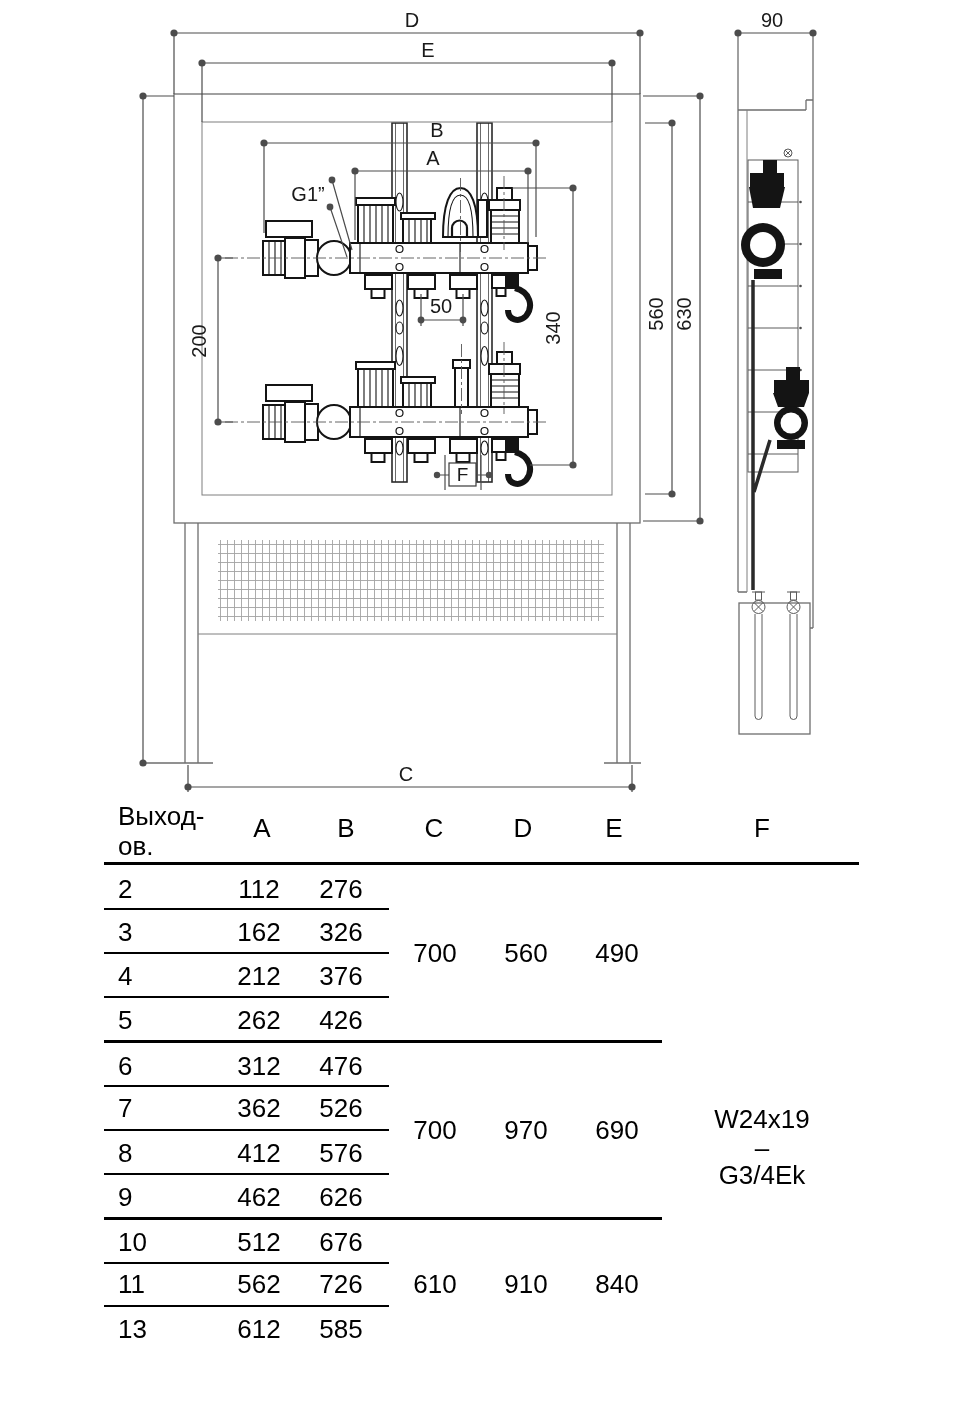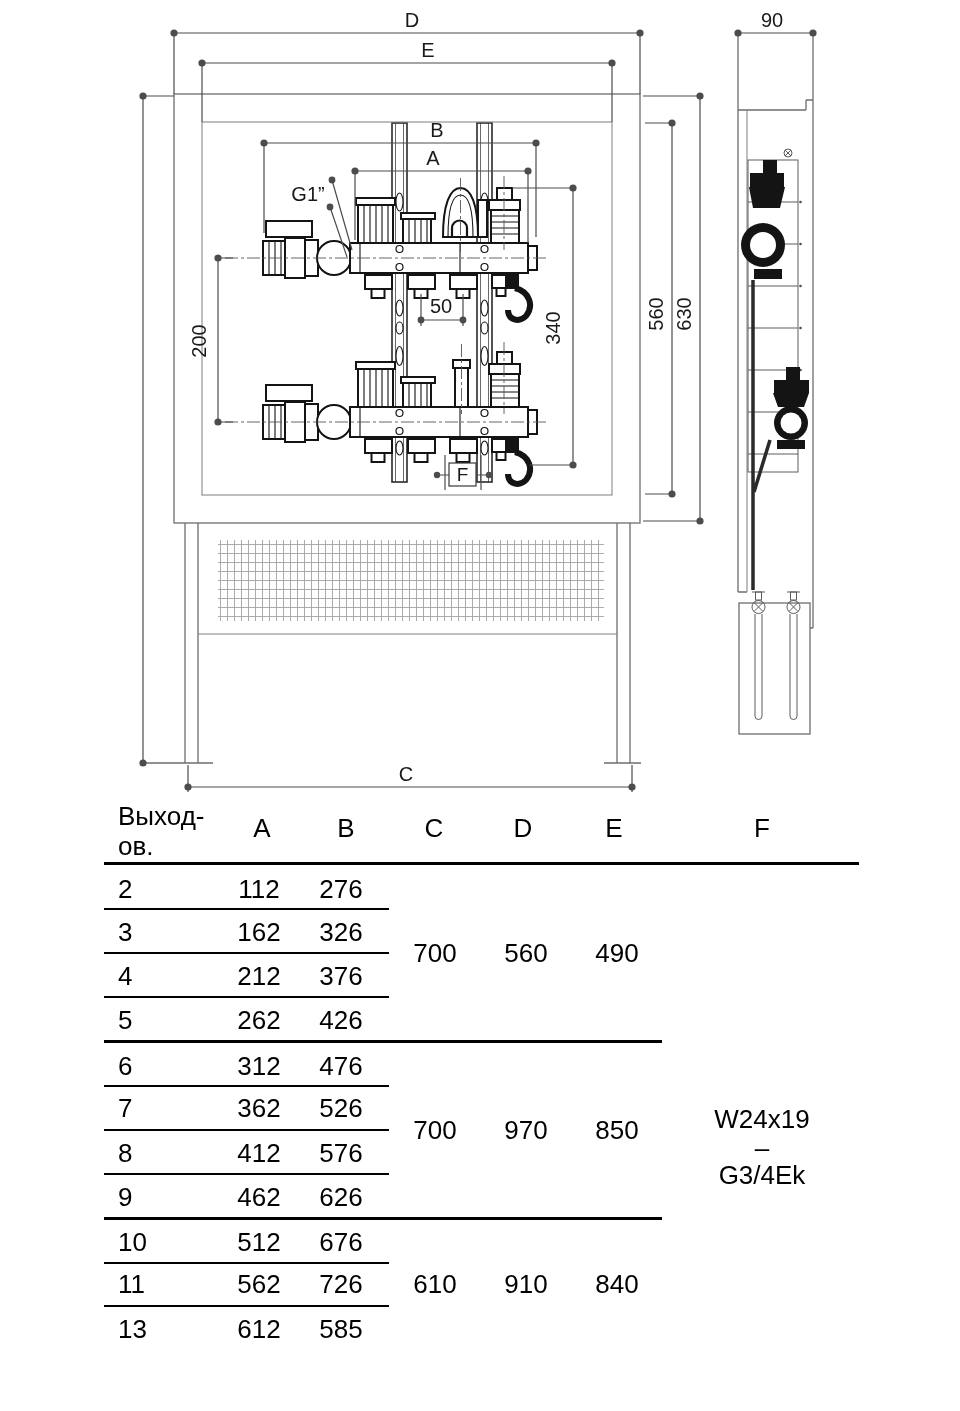--- a/index.html
+++ b/index.html
@@ -336,21 +336,21 @@
   <span class="cell" style="left:118px;top:1314px">13</span>
   <span class="cell ctr" style="left:259px;top:1314px">612</span>
   <span class="cell ctr" style="left:341px;top:1314px">585</span>
 
   <span class="cell ctr" style="left:435px;top:938px">700</span>
   <span class="cell ctr" style="left:526px;top:938px">560</span>
   <span class="cell ctr" style="left:617px;top:938px">490</span>
 
   <span class="cell ctr" style="left:435px;top:1115px">700</span>
   <span class="cell ctr" style="left:526px;top:1115px">970</span>
-  <span class="cell ctr" style="left:617px;top:1115px">850</span>
+  <span class="cell ctr" style="left:617px;top:1115px">690</span>
 
   <span class="cell ctr" style="left:435px;top:1269px">610</span>
   <span class="cell ctr" style="left:526px;top:1269px">910</span>
   <span class="cell ctr" style="left:617px;top:1269px">840</span>
 
   <span class="cell ctr" style="left:762px;top:1104px">W24x19</span>
   <span class="cell ctr" style="left:762px;top:1133px">–</span>
   <span class="cell ctr" style="left:762px;top:1160px">G3/4Ek</span>
 </div>
 

